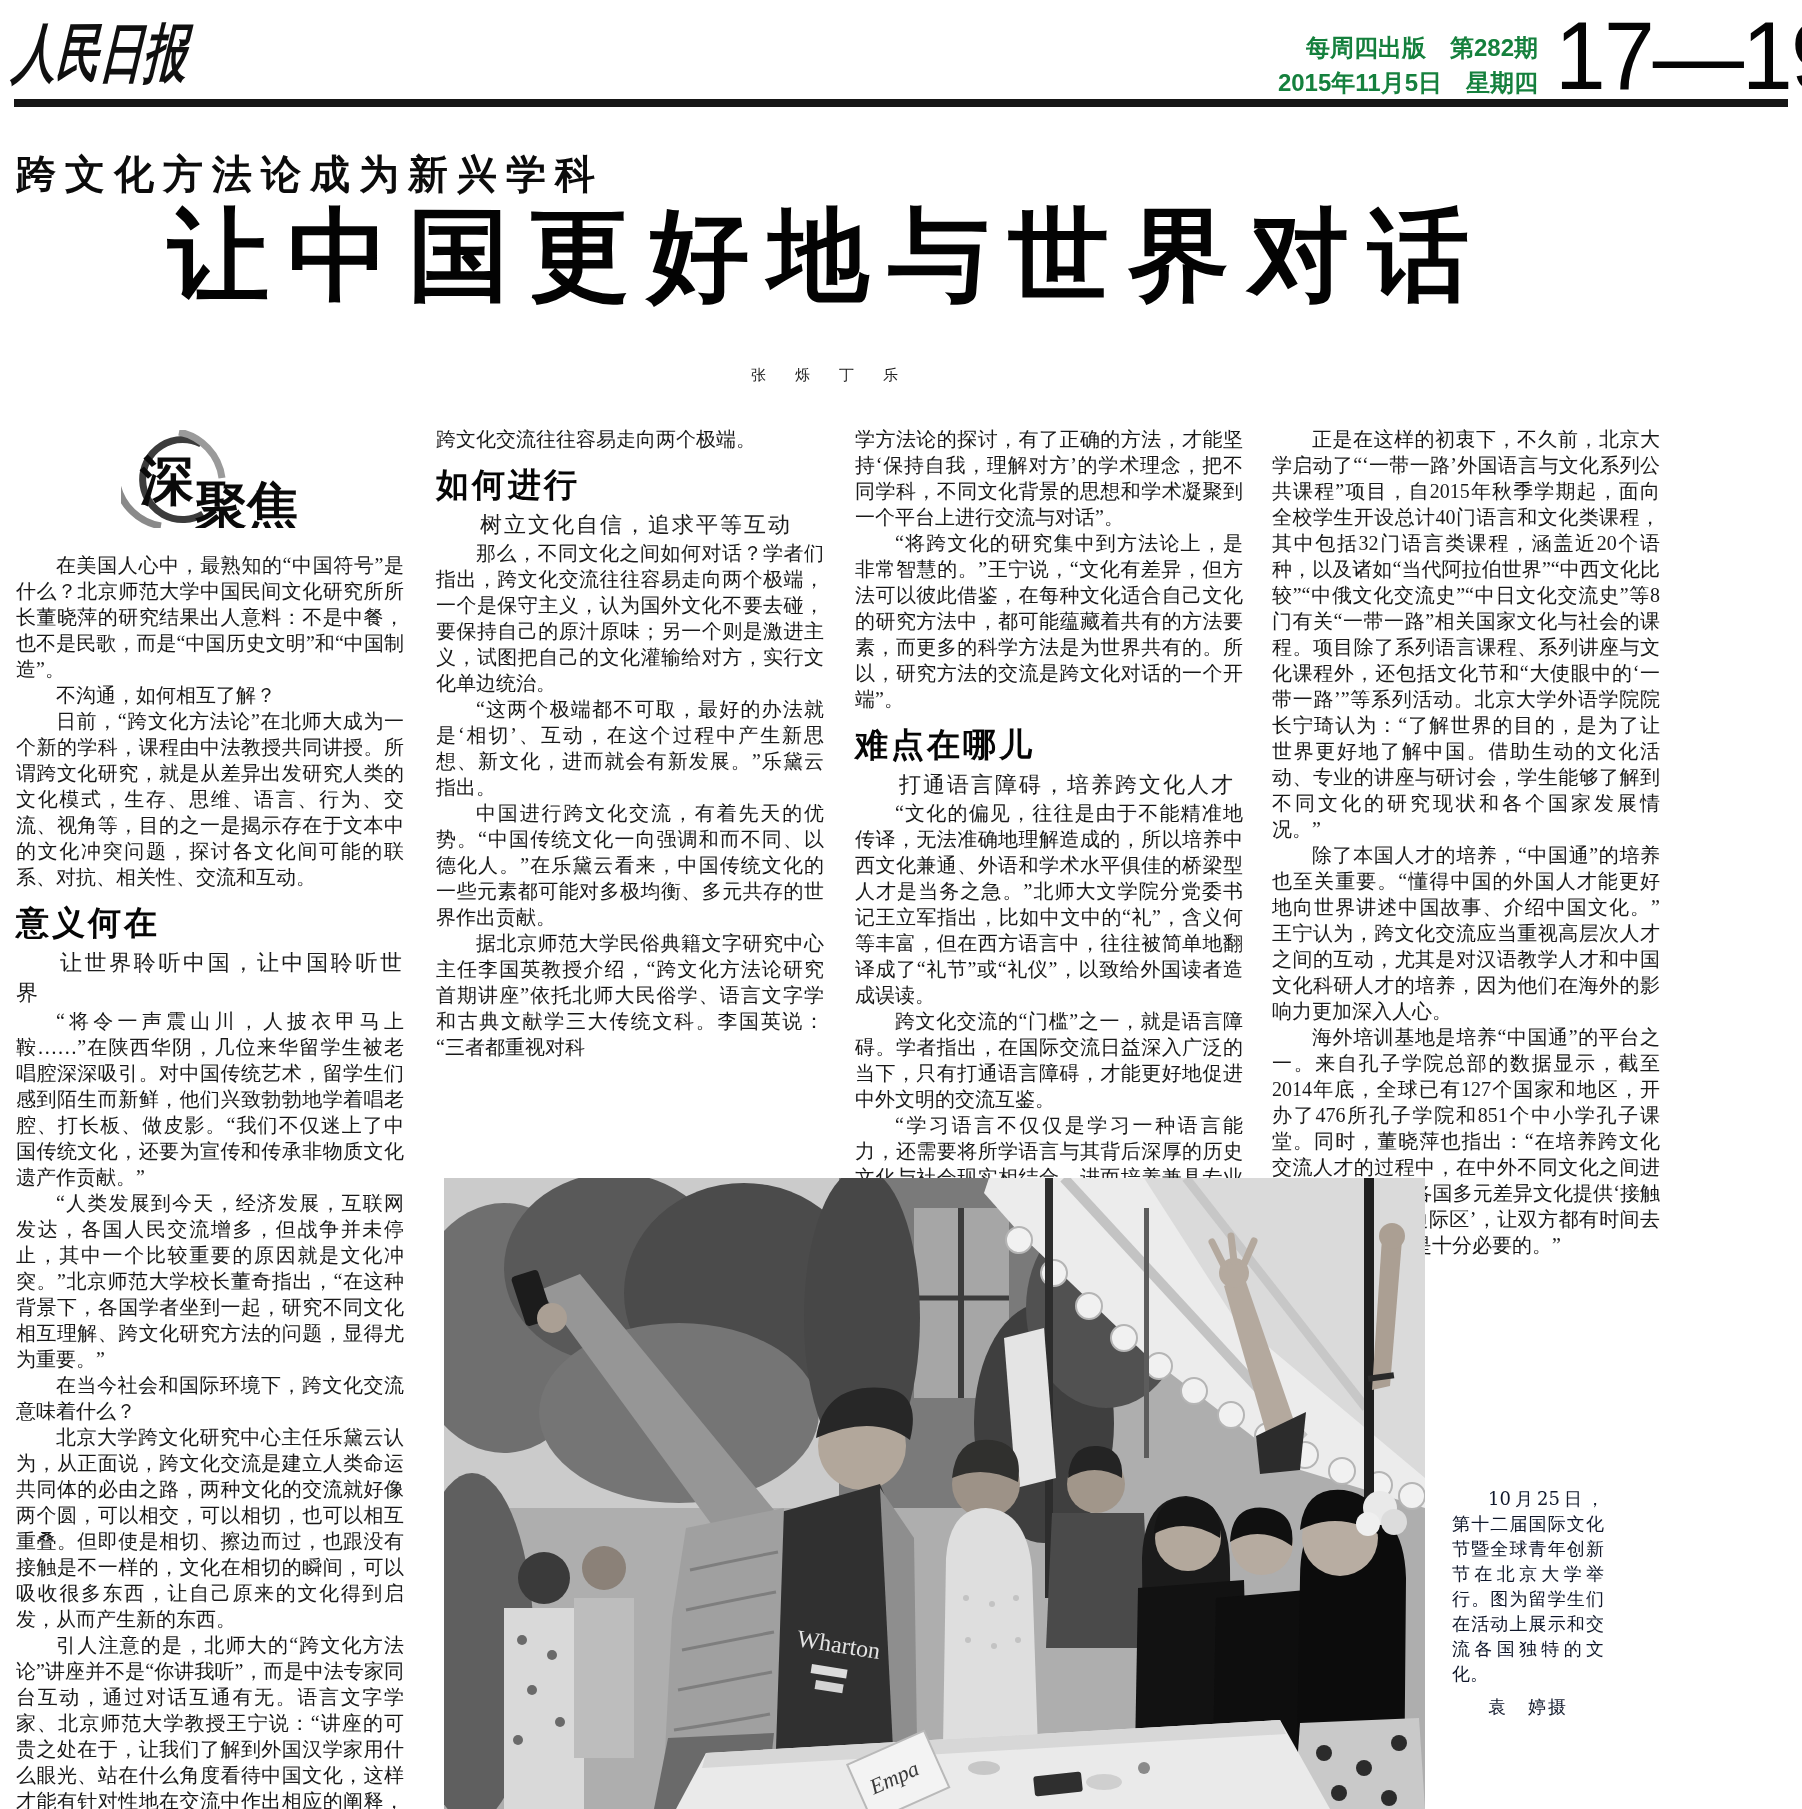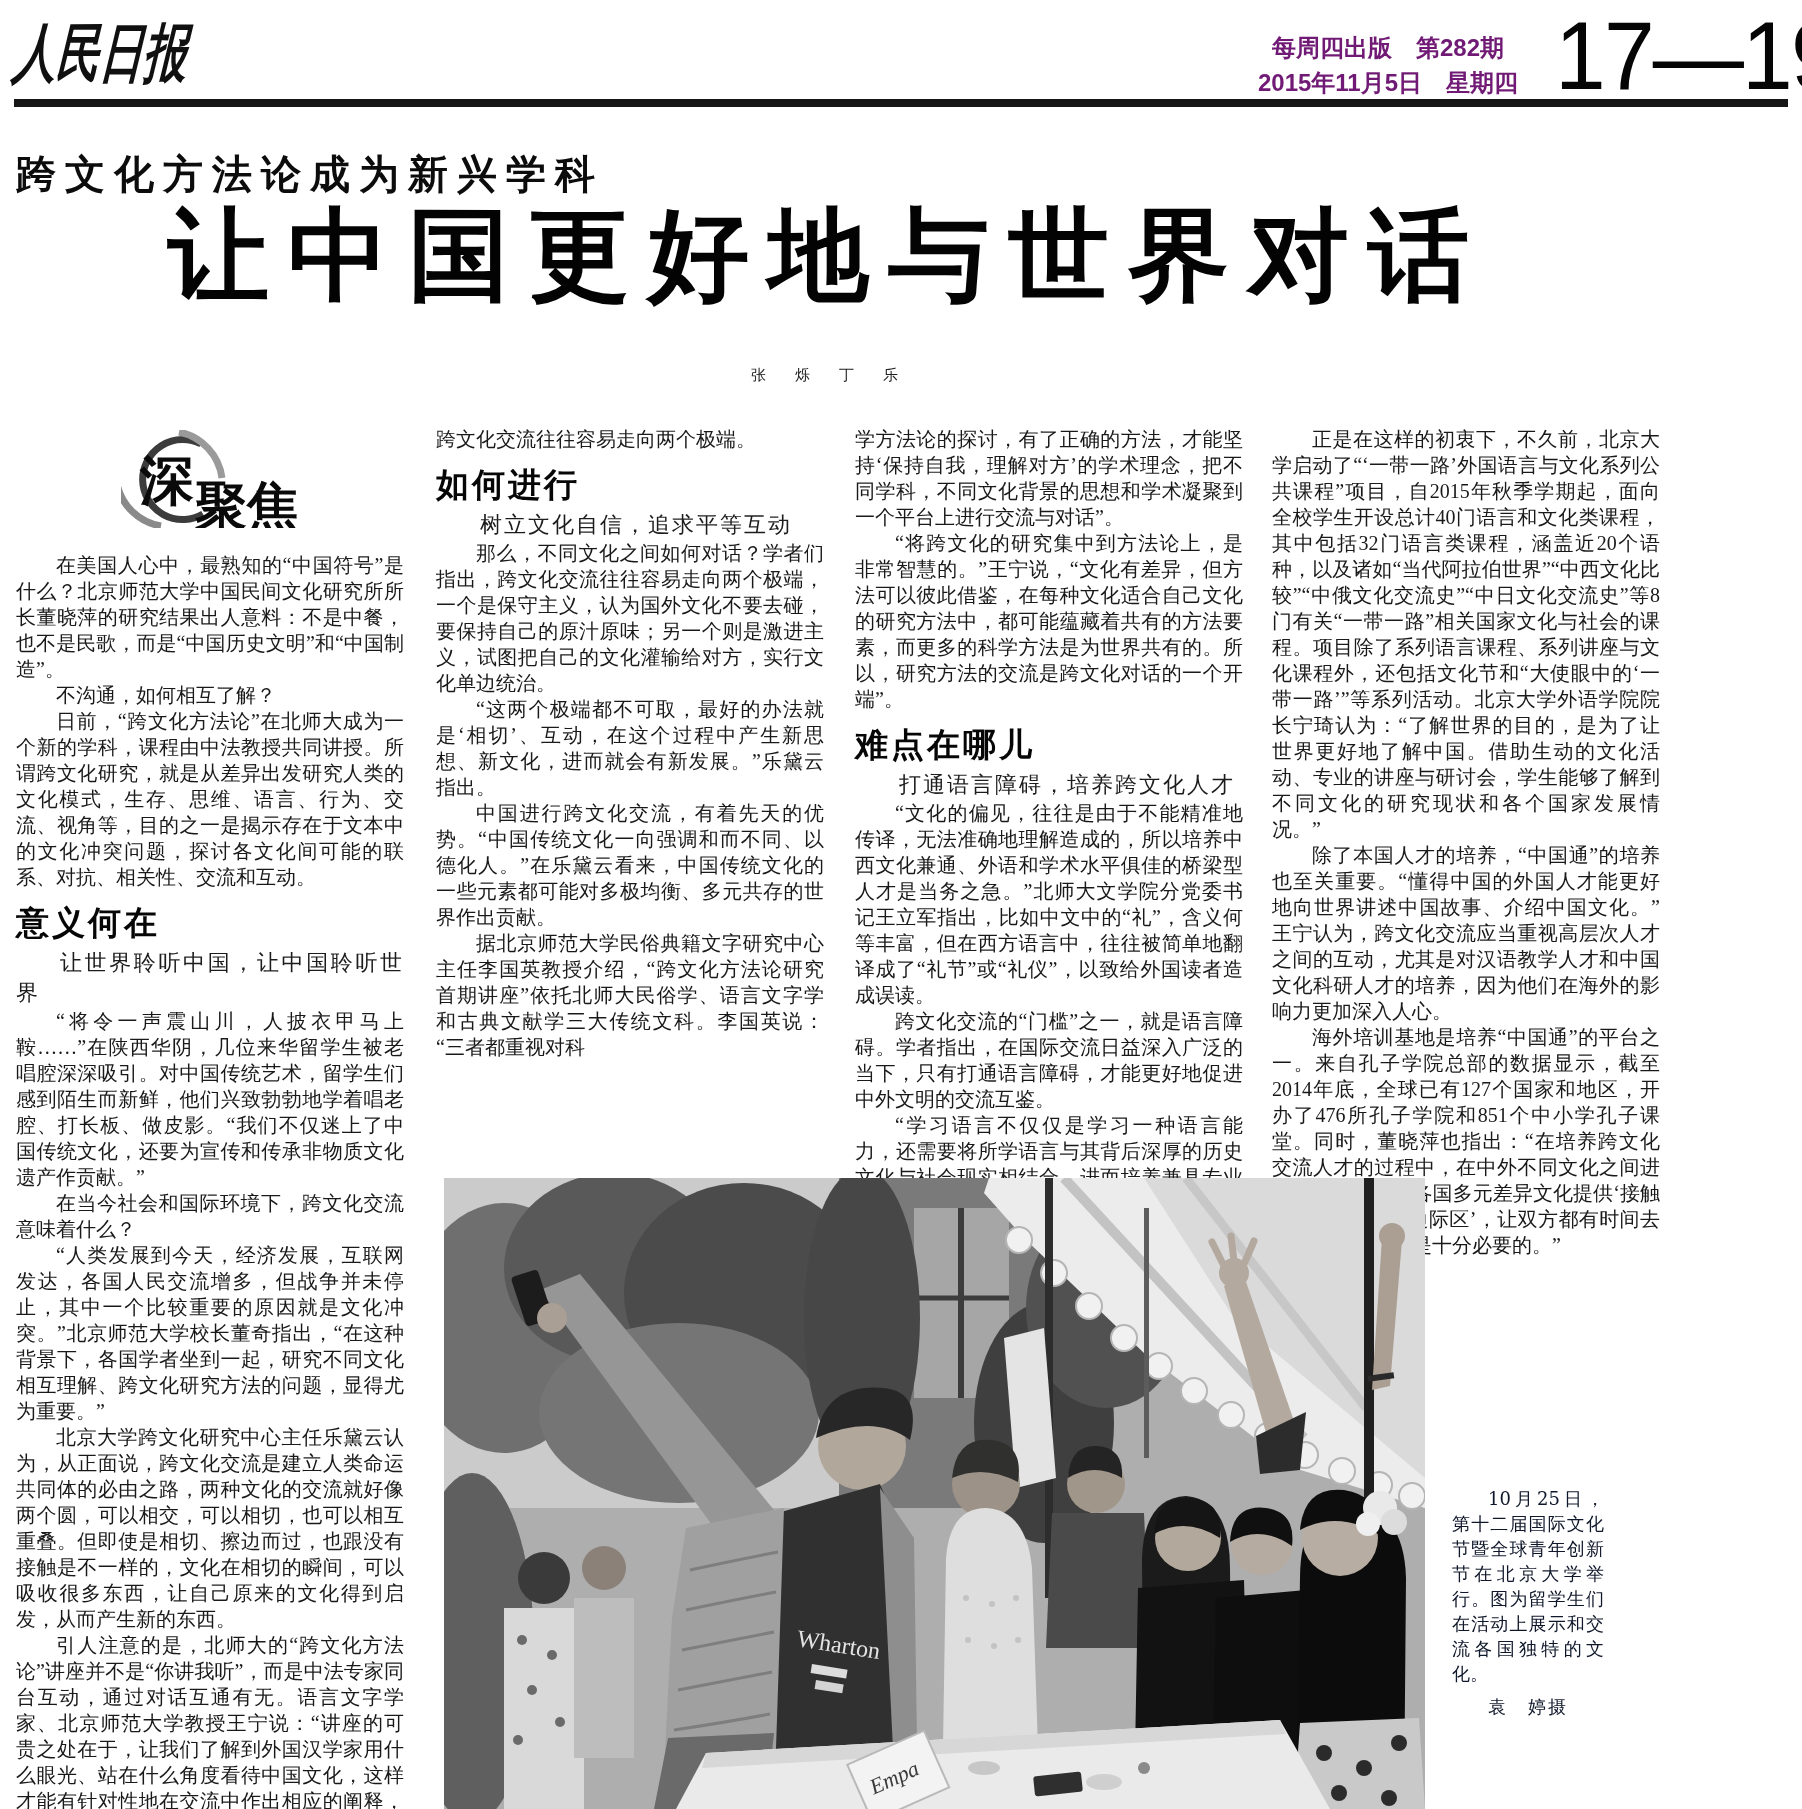--- a/index.html
+++ b/index.html
@@ -9,23 +9,23 @@
     font-family:"Liberation Serif","DejaVu Serif",serif;
   }
   
   .masthead{
     position:absolute;left:16px;top:16px;white-space:nowrap;
     font-family:"DejaVu Serif",serif;font-weight:bold;font-style:italic;
     font-size:64px;line-height:74px;letter-spacing:0px;
     transform:scaleX(0.68) skewX(-6deg);transform-origin:0 0;color:#101010;
   }
   .issue-info{
-    position:absolute;left:1238px;top:30px;width:300px;text-align:center;
-    font-family:"Liberation Sans","DejaVu Sans",sans-serif;
-    font-weight:bold;font-size:24px;line-height:35px;color:#701a75;
+    position:absolute;left:1238px;top:30px;width:300px;text-align:right;
+    font-family:"Liberation Sans","DejaVu Sans",sans-serif;
+    font-weight:bold;font-size:24px;line-height:35px;color:#15803d;
   }
   .page-range{
     position:absolute;left:1540px;top:6px;width:252px;text-align:right;
     font-family:"Liberation Sans","DejaVu Sans",sans-serif;
     font-size:97px;line-height:100px;letter-spacing:-2px;color:#050505;
     transform:scaleX(0.94);transform-origin:100% 0;white-space:nowrap;
   }
   .rule{position:absolute;left:14px;top:99px;width:1774px;height:8px;background:#161616;}
   
   .kicker{
@@ -104,22 +104,22 @@
         <text x="19" y="69" font-size="54" font-weight="bold" fill="#0a0a0a" font-family="Liberation Sans, DejaVu Sans, sans-serif">深</text>
         <text x="74" y="94" font-size="52" font-weight="bold" fill="#0a0a0a" font-family="Liberation Sans, DejaVu Sans, sans-serif">聚焦</text>
       </svg>
     </div>
     <p>在美国人心中，最熟知的“中国符号”是什么？北京师范大学中国民间文化研究所所长董晓萍的研究结果出人意料：不是中餐，也不是民歌，而是“中国历史文明”和“中国制造”。</p>
     <p>不沟通，如何相互了解？</p>
     <p>日前，“跨文化方法论”在北师大成为一个新的学科，课程由中法教授共同讲授。所谓跨文化研究，就是从差异出发研究人类的文化模式，生存、思维、语言、行为、交流、视角等，目的之一是揭示存在于文本中的文化冲突问题，探讨各文化间可能的联系、对抗、相关性、交流和互动。</p>
     <h2 class="sec-head">意义何在</h2>
     <p class="sec-sub">让世界聆听中国，让中国聆听世界</p>
     <p>“将令一声震山川，人披衣甲马上鞍……”在陕西华阴，几位来华留学生被老唱腔深深吸引。对中国传统艺术，留学生们感到陌生而新鲜，他们兴致勃勃地学着唱老腔、打长板、做皮影。“我们不仅迷上了中国传统文化，还要为宣传和传承非物质文化遗产作贡献。”</p>
+    <p>“人类发展到今天，经济发展，互联网发达，各国人民交流增多，但战争并未停止，其中一个比较重要的原因就是文化冲突。”北京师范大学校长董奇指出，“在这种背景下，各国学者坐到一起，研究不同文化相互理解、跨文化研究方法的问题，显得尤为重要。”</p>
     <p>在当今社会和国际环境下，跨文化交流意味着什么？</p>
-    <p>“人类发展到今天，经济发展，互联网发达，各国人民交流增多，但战争并未停止，其中一个比较重要的原因就是文化冲突。”北京师范大学校长董奇指出，“在这种背景下，各国学者坐到一起，研究不同文化相互理解、跨文化研究方法的问题，显得尤为重要。”</p>
     <p>北京大学跨文化研究中心主任乐黛云认为，从正面说，跨文化交流是建立人类命运共同体的必由之路，两种文化的交流就好像两个圆，可以相交，可以相切，也可以相互重叠。但即使是相切、擦边而过，也跟没有接触是不一样的，文化在相切的瞬间，可以吸收很多东西，让自己原来的文化得到启发，从而产生新的东西。</p>
     <p>引人注意的是，北师大的“跨文化方法论”讲座并不是“你讲我听”，而是中法专家同台互动，通过对话互通有无。语言文字学家、北京师范大学教授王宁说：“讲座的可贵之处在于，让我们了解到外国汉学家用什么眼光、站在什么角度看待中国文化，这样才能有针对性地在交流中作出相应的阐释，将中国优秀文化准确传达出去。”</p>
 
   </section>
 
   <section class="col col-2">
     <p class="cont">跨文化交流往往容易走向两个极端。</p>
     <h2 class="sec-head">如何进行</h2>
     <p class="sec-sub">树立文化自信，追求平等互动</p>
     <p>那么，不同文化之间如何对话？学者们指出，跨文化交流往往容易走向两个极端，一个是保守主义，认为国外文化不要去碰，要保持自己的原汁原味；另一个则是激进主义，试图把自己的文化灌输给对方，实行文化单边统治。</p>

